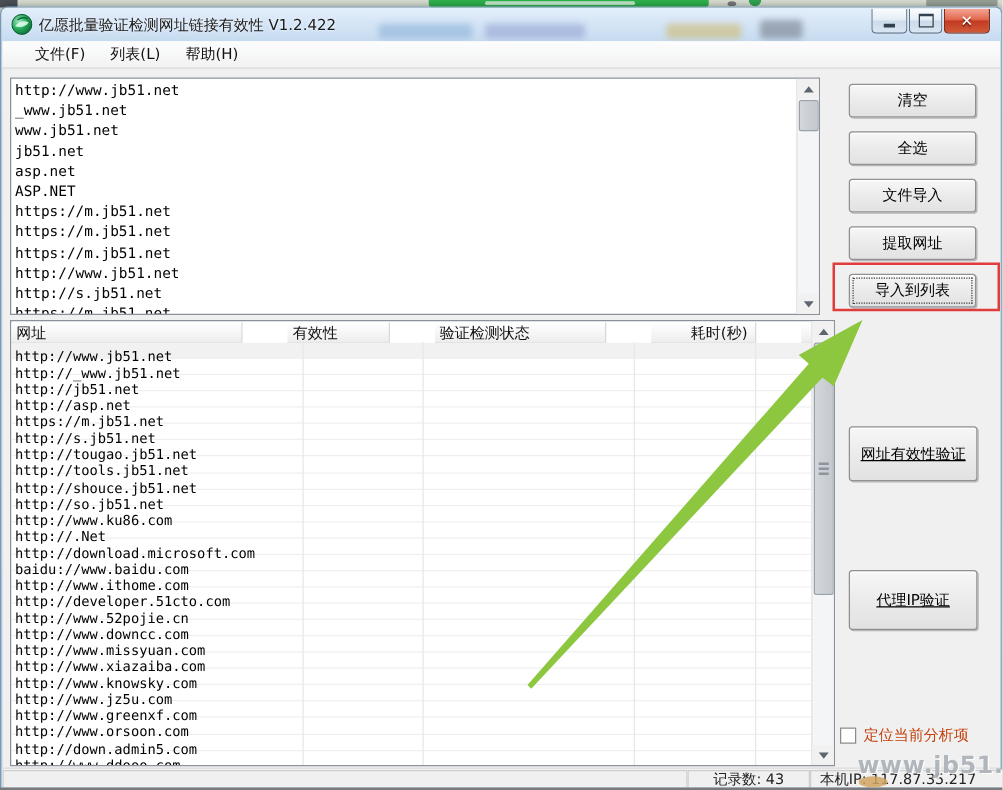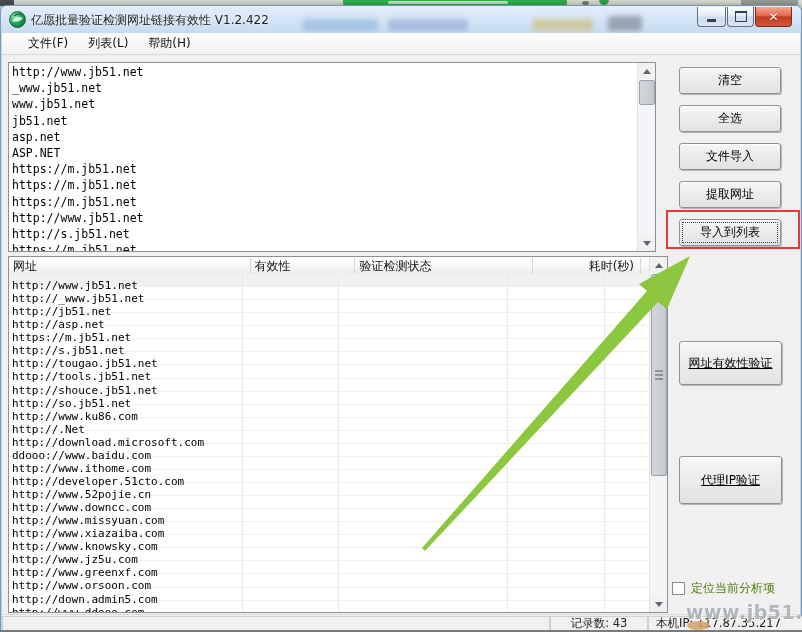--- a/index.html
+++ b/index.html
@@ -61,21 +61,21 @@
     display:flex;align-items:center;justify-content:center;}
   .sb-up{top:0;} .sb-dn{bottom:0;}
   .arr-up{width:0;height:0;border-left:4px solid transparent;border-right:4px solid transparent;border-bottom:5px solid #5e6670;}
   .arr-dn{width:0;height:0;border-left:4px solid transparent;border-right:4px solid transparent;border-top:5px solid #5e6670;}
   .sb-thumb{position:absolute;left:1px;width:14px;background:linear-gradient(90deg,#d3d7dc,#c4c9cf);
     border:1px solid #9aa1a9;border-radius:2px;}
   .grip{position:absolute;left:3px;width:8px;height:1.5px;background:#8d949c;}
 
   
   .lv{left:8px;top:256px;width:660px;height:357px;background:#fff;border:1px solid #8a9199;overflow:hidden;}
-  .lv-head{position:absolute;left:0;top:1px;right:17px;height:17px;display:flex;}
+  .lv-head{position:absolute;left:0;top:1px;right:17px;height:17px;display:flex;gap:36px;}
   .lv-h{background:linear-gradient(#ffffff,#f6f6f6 55%,#ececec);
     border-right:1px solid #d8d8d8;border-bottom:1px solid #c9c9c9;
     font-size:12px;color:#111;padding:0 4px;line-height:16px;white-space:nowrap;overflow:hidden;}
   .lv-rows{position:absolute;left:0;top:17px;right:17px;bottom:0;overflow:hidden;}
   .lv-row{height:13.07px;border-bottom:1px solid #efefef;box-sizing:border-box;white-space:nowrap;}
   .lv-row.sel{background:#f1f1f1;}
   .lv-cell{font-family:"DejaVu Sans Mono","Liberation Mono",monospace;font-size:11px;
     line-height:12px;padding-left:3px;color:#000;}
   .lv-gridline{position:absolute;top:17px;bottom:0;width:1px;background:#e8e8e8;}
 
@@ -85,21 +85,21 @@
     border:1px solid #8e9094;border-radius:3px;
     box-shadow:1px 1px 0 #b5b5b5, inset 0 1px 0 #fff;
     display:flex;align-items:center;justify-content:center;
     font-size:12px;color:#000;cursor:default;}
   .btn.tall{width:103px;text-decoration:underline;}
   .btn.focused{outline:1px dotted #3e3e3e;outline-offset:-4px;}
 
   
   .chk-wrap{left:672px;top:580px;width:126px;height:16px;display:flex;align-items:center;}
   .chk-box{width:13px;height:13px;background:#fff;border:1px solid #8b8b8b;box-sizing:border-box;}
-  .chk-label{font-size:12px;color:#4d7c0f;margin-left:6px;white-space:nowrap;}
+  .chk-label{font-size:12px;color:#c2410c;margin-left:6px;white-space:nowrap;}
 
   
   .statusbar{left:2px;top:614px;width:798px;height:16px;background:#f0f0f0;border-top:1px solid #dcdcdc;padding-left:36px;}
   .st-panel{position:absolute;top:1px;height:13px;border:1px solid #cfcfcf;background:#f0f0f0;
     font-size:11.5px;color:#222;line-height:12px;white-space:nowrap;overflow:hidden;}
   .st-1{left:0;width:546px;}
   .st-2{left:548px;width:96px;text-align:center;}
   .st-3{left:646px;width:152px;padding-left:7px;}
   .bottom-edge{left:0;top:630px;width:802px;height:2px;background:#767b80;}
 
@@ -202,21 +202,21 @@
       <div class="lv-row"><span class="lv-cell">http://asp.net</span></div>
       <div class="lv-row"><span class="lv-cell">https://m.jb51.net</span></div>
       <div class="lv-row"><span class="lv-cell">http://s.jb51.net</span></div>
       <div class="lv-row"><span class="lv-cell">http://tougao.jb51.net</span></div>
       <div class="lv-row"><span class="lv-cell">http://tools.jb51.net</span></div>
       <div class="lv-row"><span class="lv-cell">http://shouce.jb51.net</span></div>
       <div class="lv-row"><span class="lv-cell">http://so.jb51.net</span></div>
       <div class="lv-row"><span class="lv-cell">http://www.ku86.com</span></div>
       <div class="lv-row"><span class="lv-cell">http://.Net</span></div>
       <div class="lv-row"><span class="lv-cell">http://download.microsoft.com</span></div>
-      <div class="lv-row"><span class="lv-cell">ddooo://www.baidu.com</span></div>
+      <div class="lv-row"><span class="lv-cell">baidu://www.baidu.com</span></div>
       <div class="lv-row"><span class="lv-cell">http://www.ithome.com</span></div>
       <div class="lv-row"><span class="lv-cell">http://developer.51cto.com</span></div>
       <div class="lv-row"><span class="lv-cell">http://www.52pojie.cn</span></div>
       <div class="lv-row"><span class="lv-cell">http://www.downcc.com</span></div>
       <div class="lv-row"><span class="lv-cell">http://www.missyuan.com</span></div>
       <div class="lv-row"><span class="lv-cell">http://www.xiazaiba.com</span></div>
       <div class="lv-row"><span class="lv-cell">http://www.knowsky.com</span></div>
       <div class="lv-row"><span class="lv-cell">http://www.jz5u.com</span></div>
       <div class="lv-row"><span class="lv-cell">http://www.greenxf.com</span></div>
       <div class="lv-row"><span class="lv-cell">http://www.orsoon.com</span></div>

